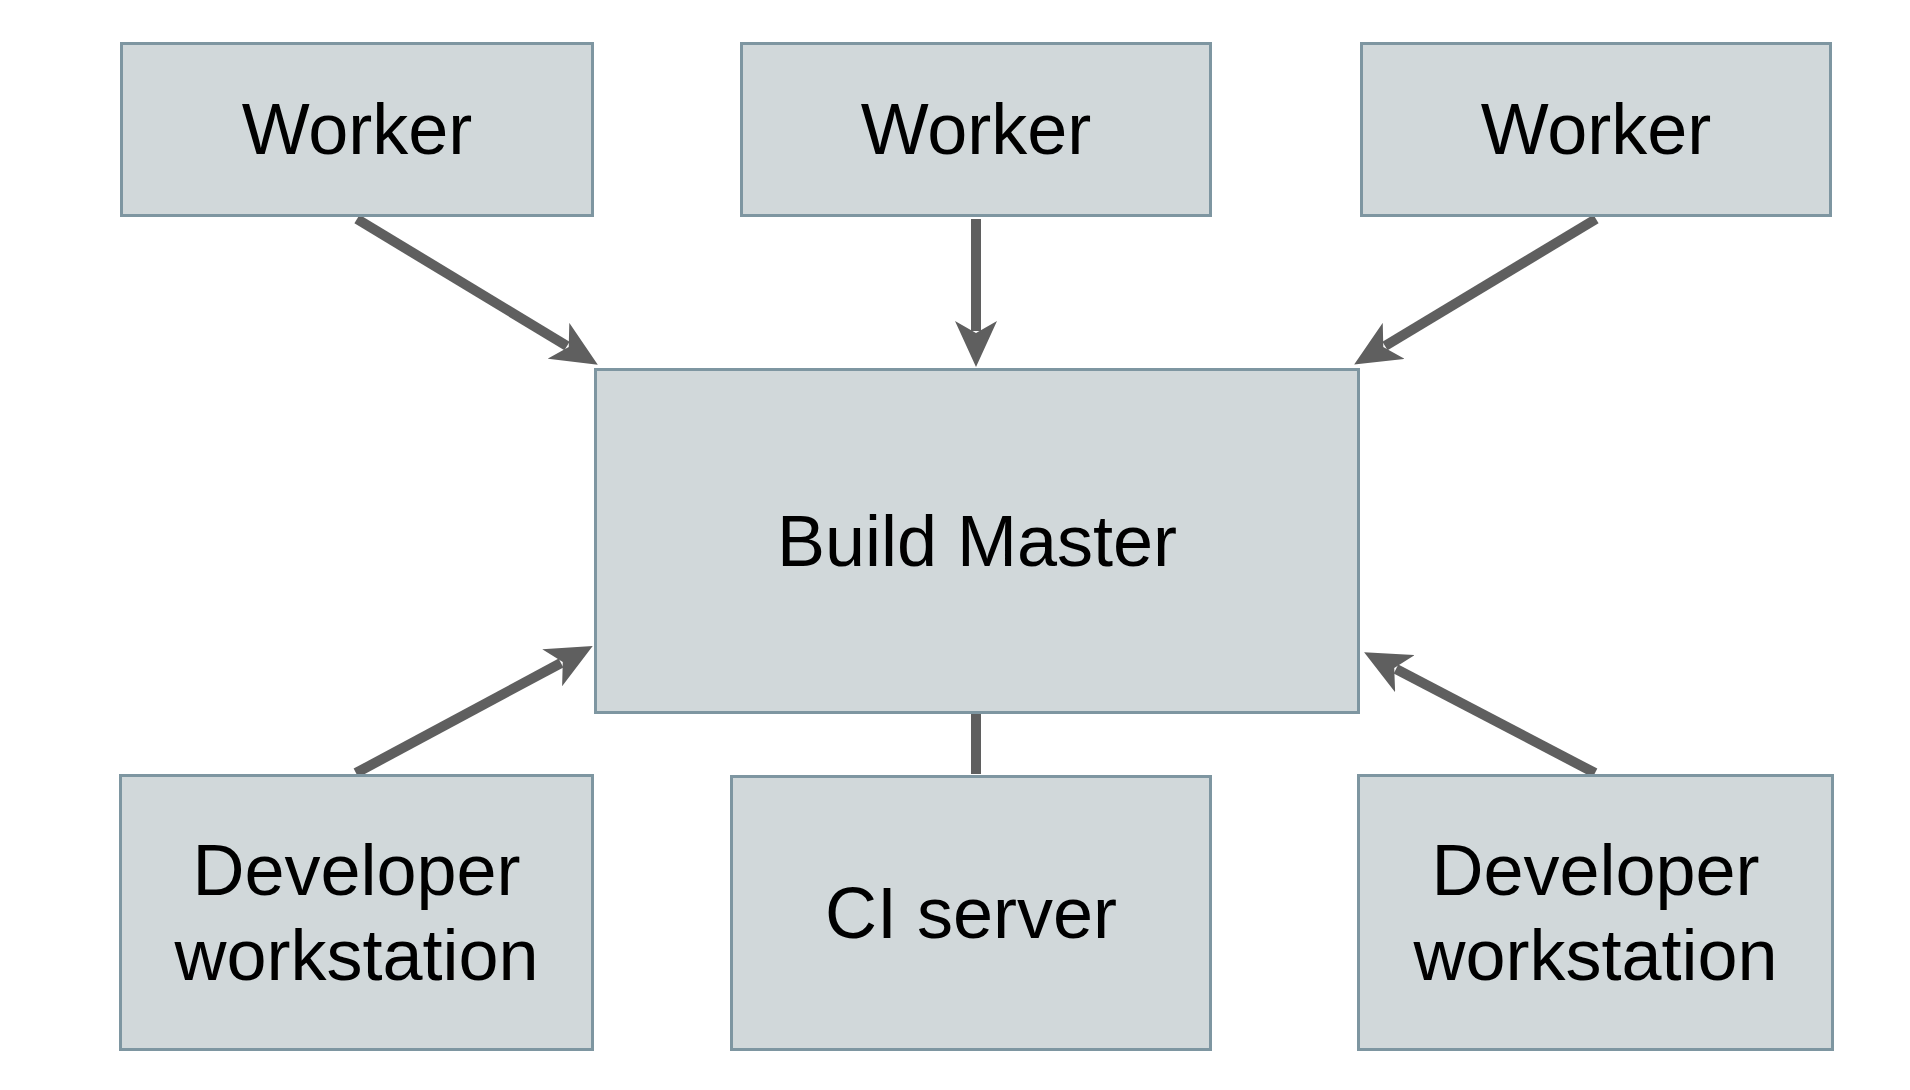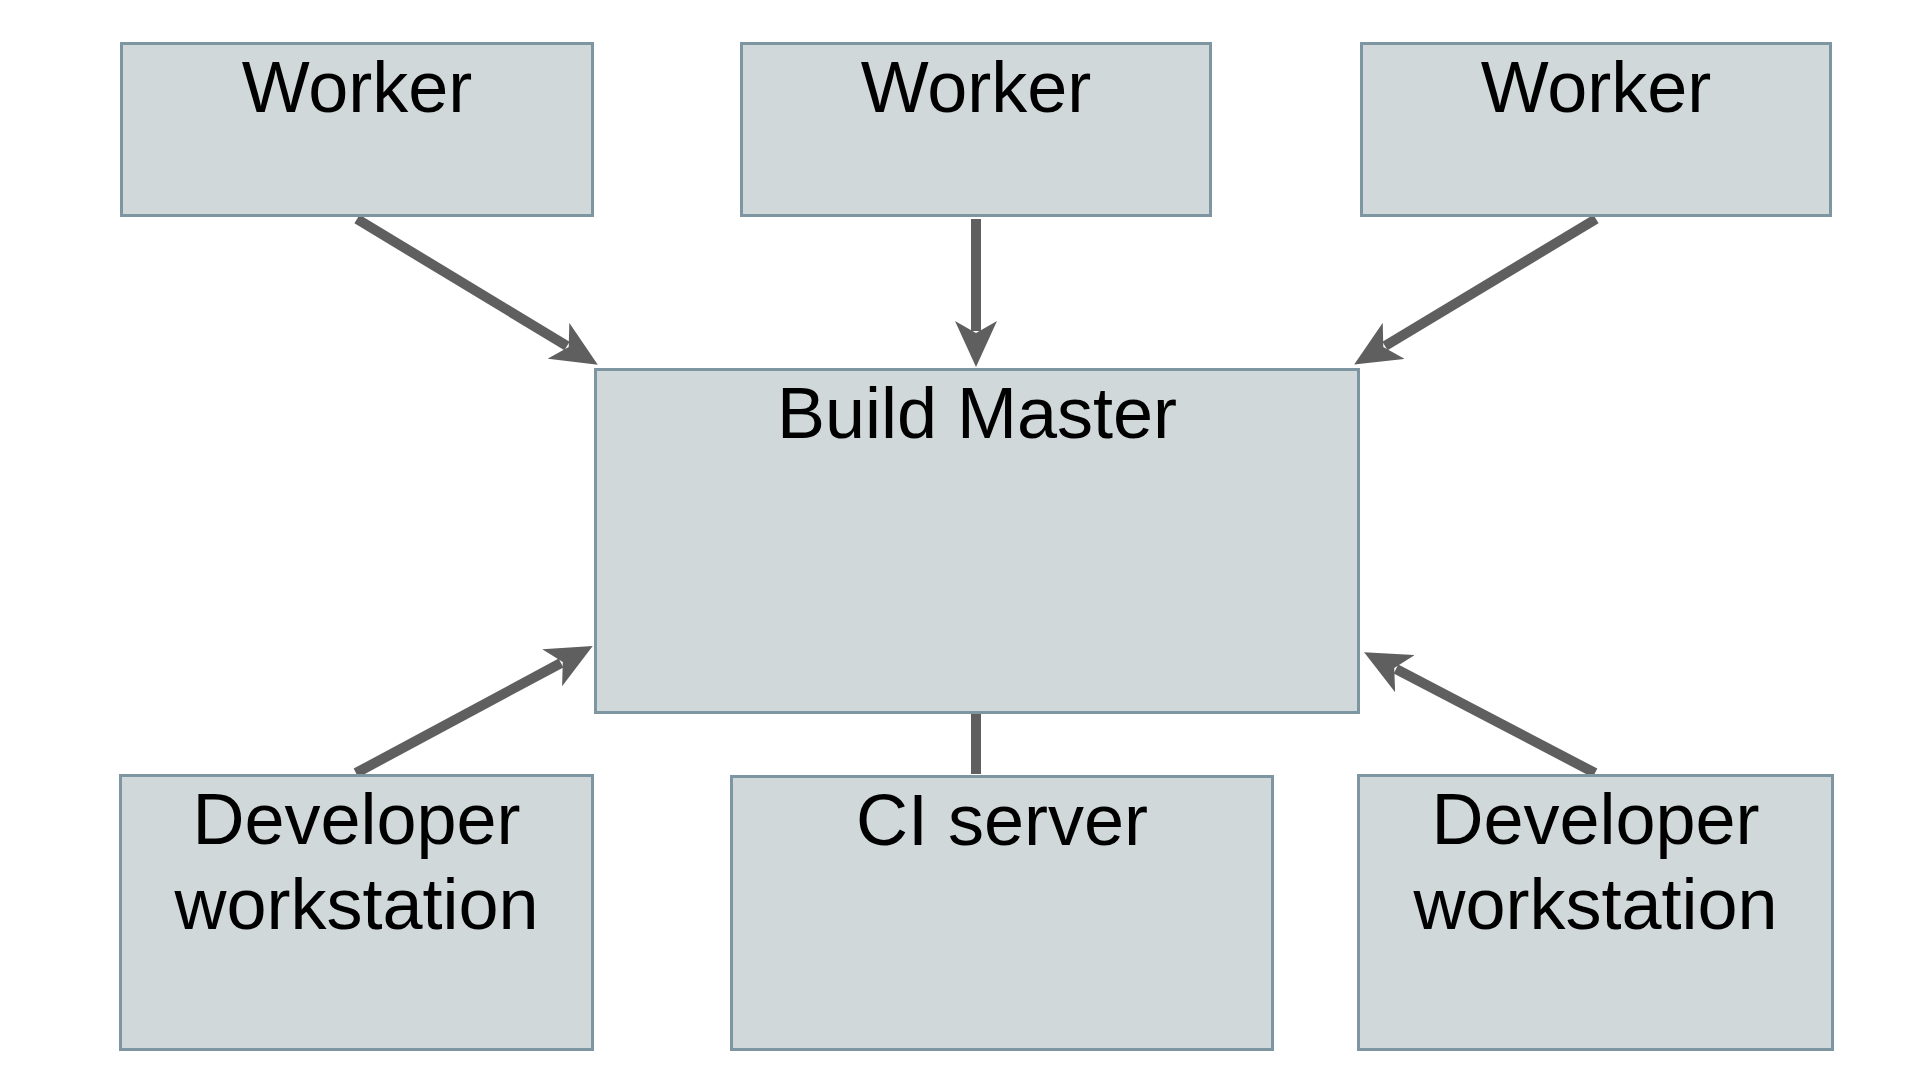--- a/index.html
+++ b/index.html
@@ -29,33 +29,33 @@
   }
   .arrows marker path {
     fill: var(--arrow, #5f5f5f);
   }
   .node {
     position: absolute;
     box-sizing: border-box;
     background: var(--node-fill, #d1d8da);
     border: 3px solid var(--node-border, #7e96a1);
     display: flex;
-    align-items: flex-start;
+    align-items: center;
     justify-content: center;
     text-align: center;
     color: var(--text, #000000);
     font-size: 72px;
     line-height: 1.18;
   }
   .n-worker-1      { left: 120px;  top: 42px;  width: 474px; height: 175px; }
   .n-worker-2      { left: 740px;  top: 42px;  width: 472px; height: 175px; }
   .n-worker-3      { left: 1360px; top: 42px;  width: 472px; height: 175px; }
   .n-build-master  { left: 594px;  top: 368px; width: 766px; height: 346px; }
   .n-dev-left      { left: 119px;  top: 774px; width: 475px; height: 277px; padding: 0 18px; }
-  .n-ci-server     { left: 730px;  top: 775px; width: 544px; height: 276px; }
+  .n-ci-server     { left: 730px;  top: 775px; width: 482px; height: 276px; }
   .n-dev-right     { left: 1357px; top: 774px; width: 477px; height: 277px; padding: 0 18px; }
 </style>
 </head>
 <body>
 
 <div class="canvas">
 
   <svg class="arrows" viewBox="0 0 1910 1090" xmlns="http://www.w3.org/2000/svg">
     <defs>
       <marker id="arrowhead" viewBox="0 0 46 42" refX="10" refY="21" markerWidth="46" markerHeight="42" orient="auto" markerUnits="userSpaceOnUse">

